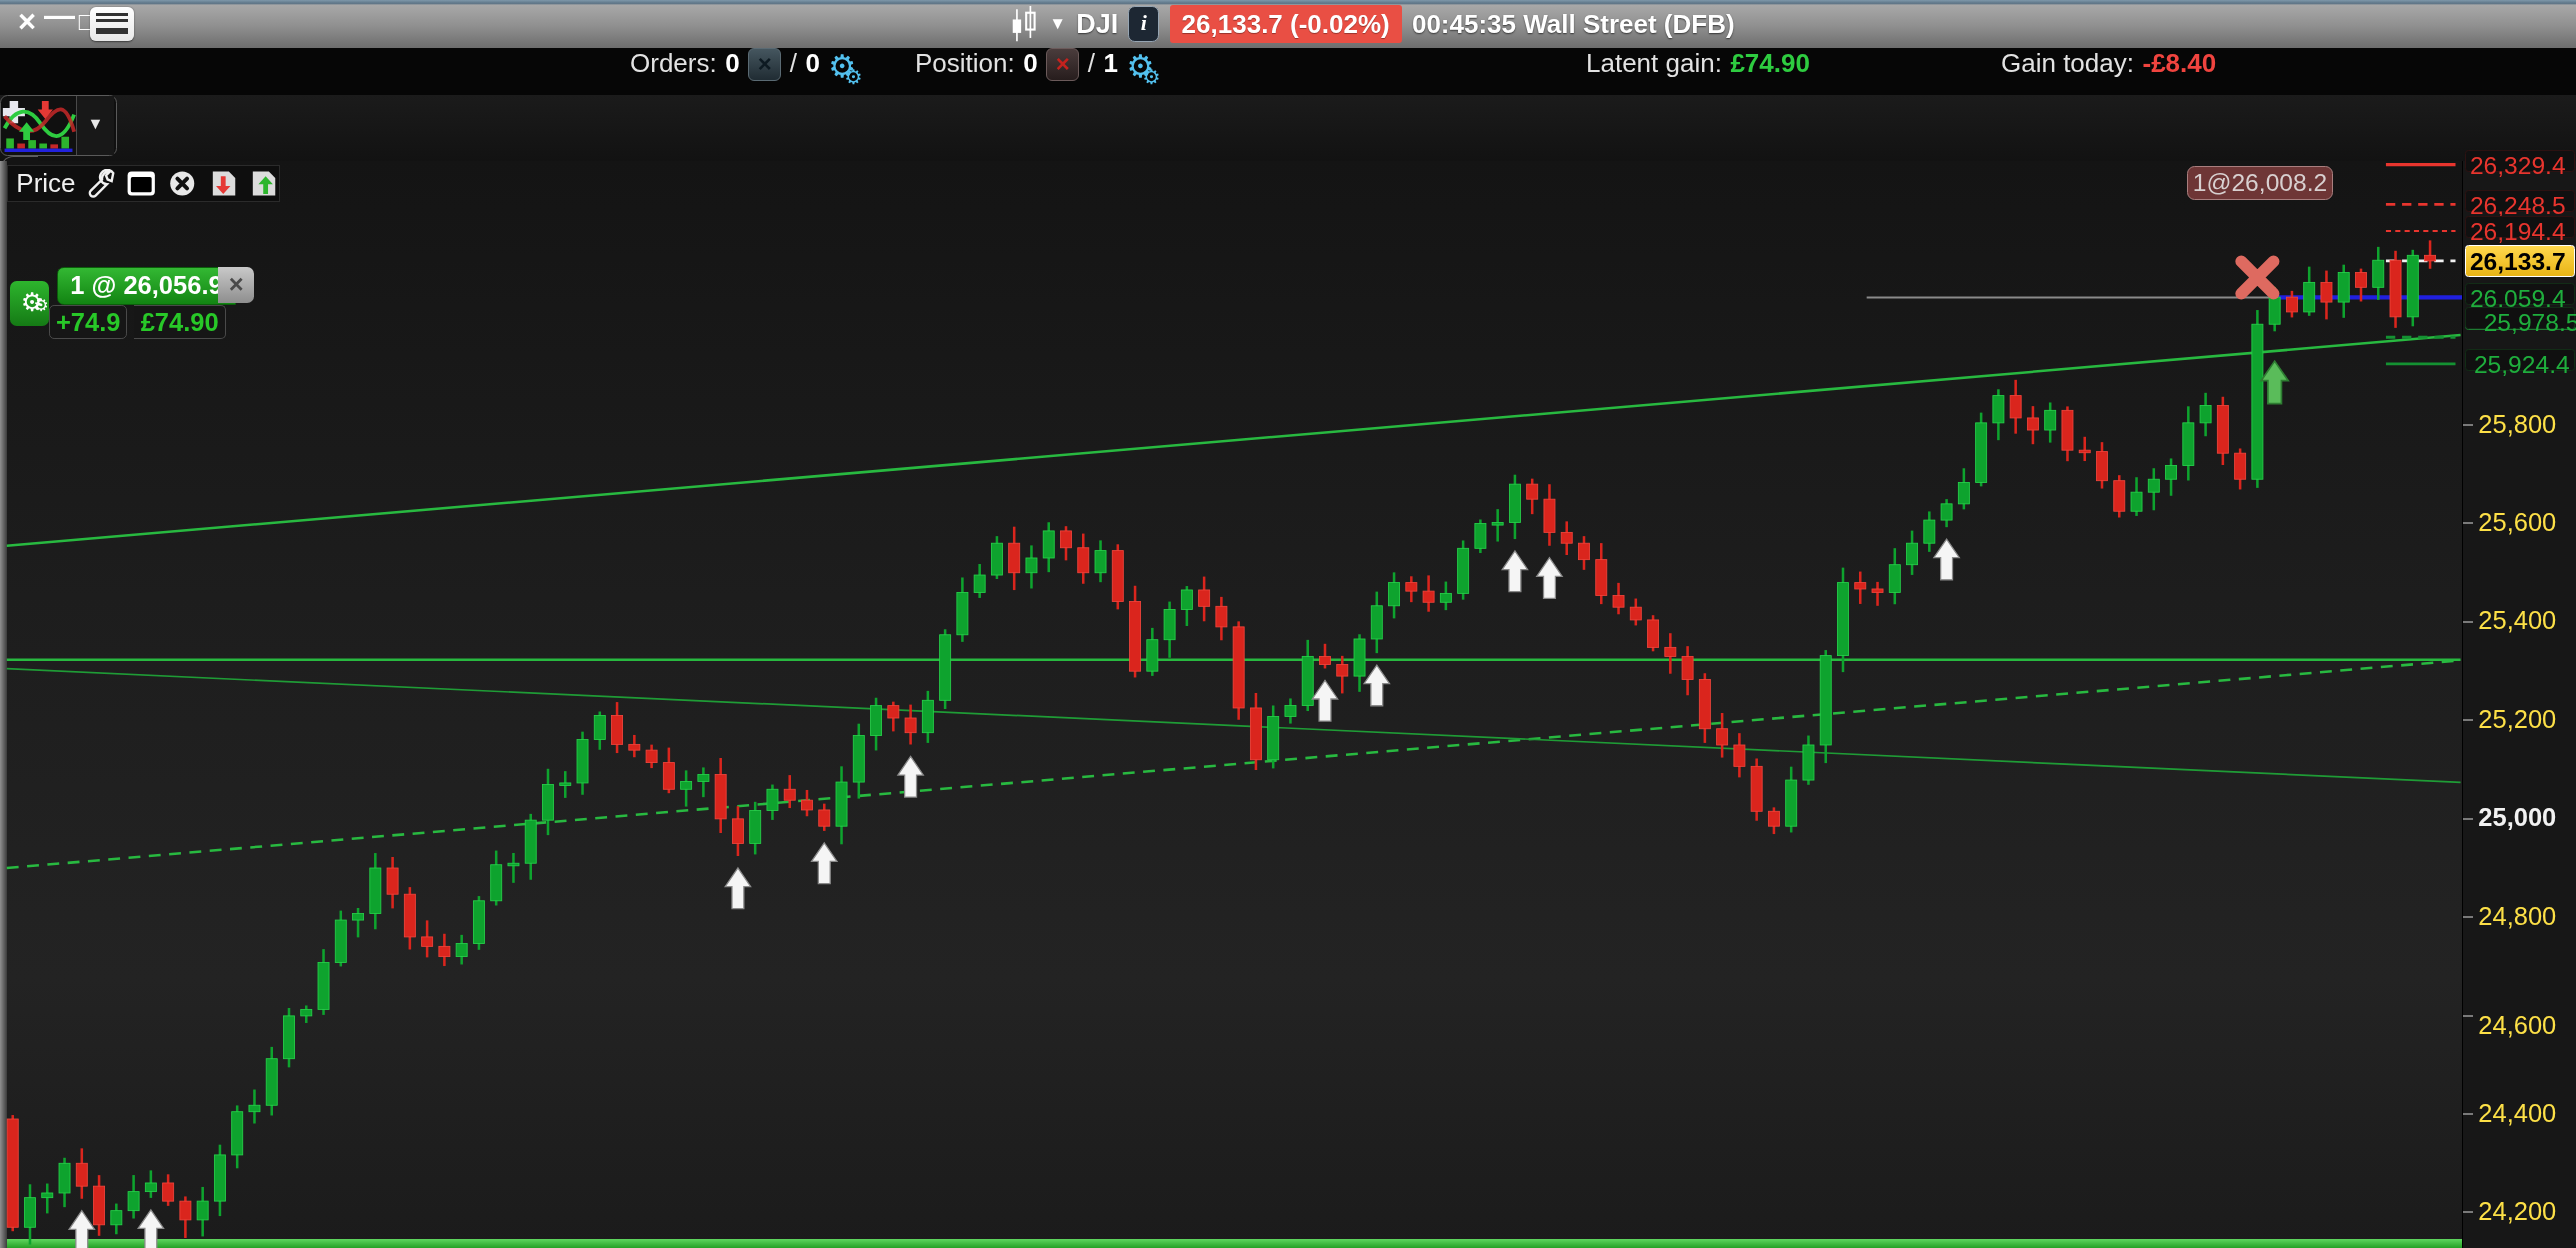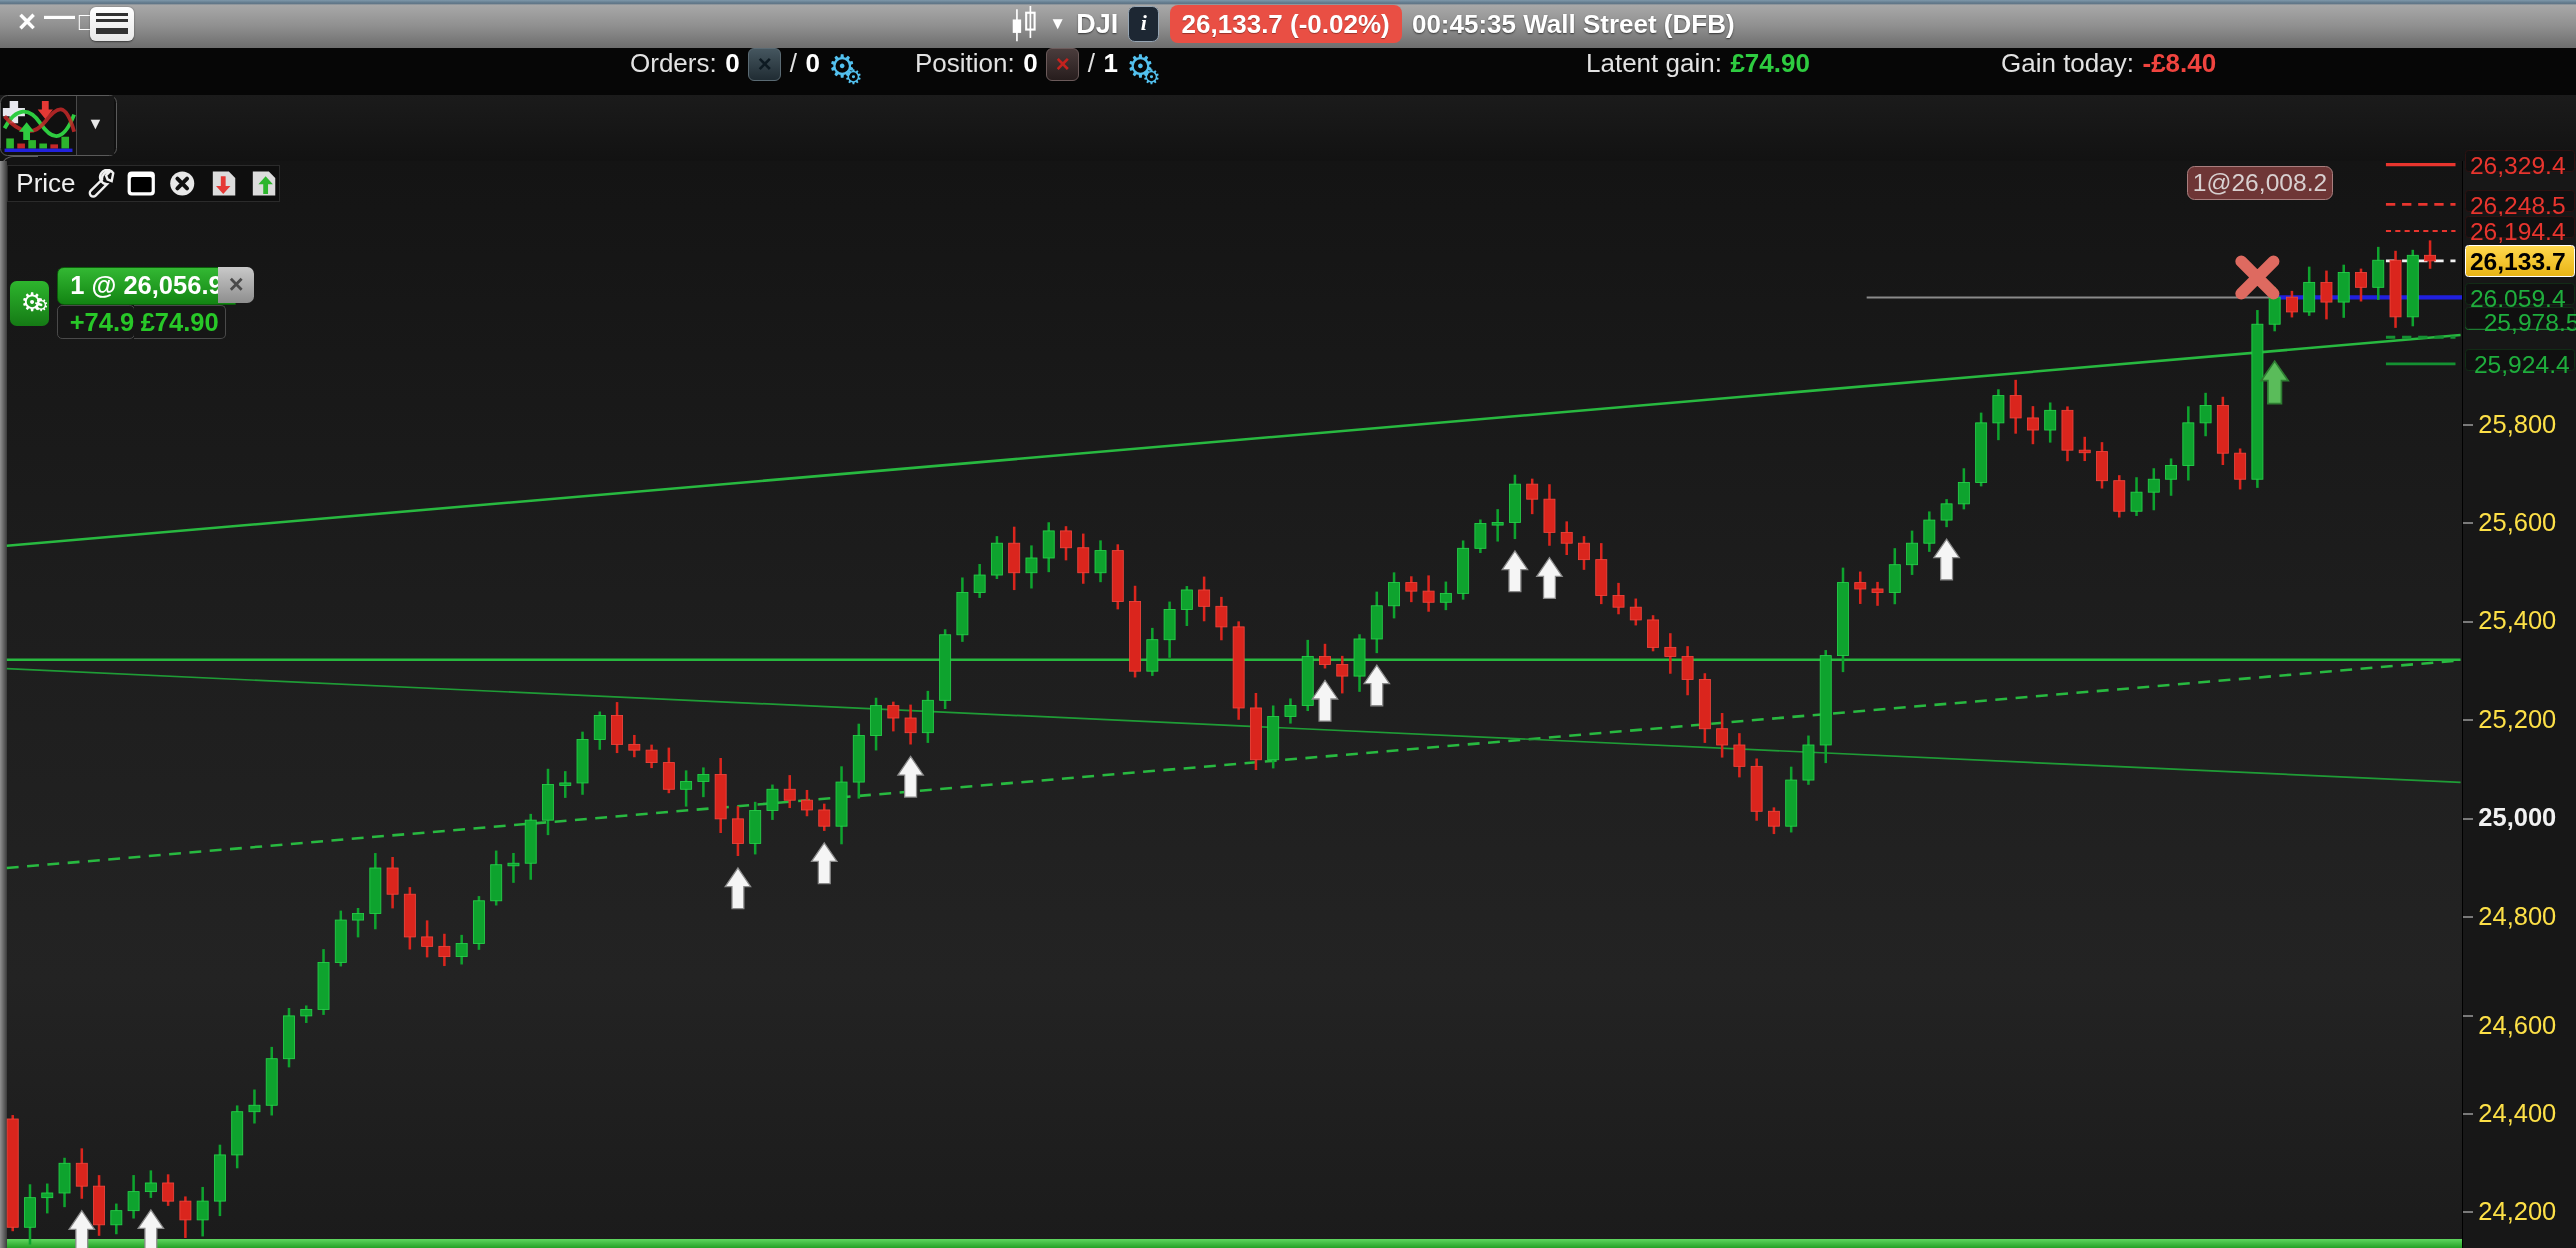--- a/index.html
+++ b/index.html
@@ -11,21 +11,21 @@
     background:linear-gradient(180deg,#7e98aa 0,#5d7486 3.4px,#a8a8a8 5.1px,#8f8f8f 55%,#6d6d6d 100%);
     border-bottom:0.8px solid #4c4c4c;}
   .winctl{position:absolute;top:3.4px;color:#fff;font-weight:bold;font-size:31px;line-height:37px;text-align:center;width:37px;cursor:default;}
   #kb-btn{position:absolute;left:90px;top:6.8px;width:44px;height:34px;background:linear-gradient(#fff,#e8e8e8);
     border-radius:6px;box-shadow:0 0.8px 1.7px rgba(0,0,0,.5);}
   .kbrow{position:absolute;left:6px;width:32px;height:3.4px;background:#333;}
   #title-center{position:absolute;left:1010px;top:0;height:48px;display:flex;align-items:center;gap:10.2px;}
   #dji-name{color:#fff;font-weight:bold;font-size:27px;text-shadow:0 0.8px 1.7px rgba(0,0,0,.6);}
   #info-chip{width:29px;height:34px;background:#1d2733;border:1.7px solid #96a5b3;border-radius:6.8px;
     color:#fff;font:italic bold 22px "Liberation Serif",serif;text-align:center;line-height:32px;}
-  #price-chip{background:#e94f44;border-radius:8px;color:#fff;font-weight:bold;font-size:26px;
+  #price-chip{background:#e94f44;border-radius:3px;color:#fff;font-weight:bold;font-size:26px;
     padding:3.4px 12px;text-shadow:0 0.8px 0.8px rgba(0,0,0,.35);}
   #clock-txt{color:#fff;font-weight:bold;font-size:26px;text-shadow:0 0.8px 1.7px rgba(0,0,0,.6);}
   .dd-caret{color:#fff;font-size:17px;}
   
   #statusbar{left:0;top:48px;width:2576px;height:47px;background:#060606;border-bottom:0.8px solid #262626;}
   .sgroup{position:absolute;top:0;height:47px;display:flex;align-items:flex-start;gap:8.5px;font-size:26px;}
   .slabel{color:#e2e2e2;}
   .snum{color:#fff;font-weight:bold;}
   .xtile{width:31px;height:31px;border-radius:6px;display:inline-block;text-align:center;line-height:29px;font-weight:bold;font-size:24px;}
   .xtile.dim{background:linear-gradient(#45565f,#202c33);color:#0d1a22;border:0.8px solid #5a6a73;}
@@ -77,21 +77,21 @@
   .ph-ic{width:32px;height:29px;}
   #pos-cluster{left:10.2px;top:267px;}
   #gear-tile{position:absolute;left:0;top:14.4px;width:39px;height:45px;background:linear-gradient(#2db52d,#157a15);
     border-radius:6.8px;color:#fff;font-size:25.5px;text-align:center;line-height:42px;letter-spacing:-10.2px;}
   #pos-main{position:absolute;left:47px;top:0;height:36px;background:linear-gradient(#33b833,#128412);
     border:0.8px solid #0b5e0b;border-radius:6.8px 0 0 6.8px;color:#fff;font-weight:bold;font-size:25.5px;line-height:35px;padding:0 12px;white-space:nowrap;}
   #pos-x{position:absolute;left:208px;top:0;width:36px;height:36px;background:linear-gradient(#c9c9c9,#8e8e8e);
     border-radius:0 6.8px 6.8px 0;color:#4a4a4a;font-weight:bold;font-size:25.5px;text-align:center;line-height:35px;}
   .pos-sub{position:absolute;top:38px;height:34px;background:#161616;border:0.8px solid #4a4a4a;
     color:#28c828;font-weight:bold;font-size:25.5px;line-height:32px;text-align:center;border-radius:5.1px;box-sizing:border-box;}
-  #pos-pts{left:47px;width:78px;text-align:right;}
+  #pos-pts{left:39px;width:78px;}
   #pos-cash{left:124px;width:92px;border-left:none;border-radius:0 5.1px 5.1px 0;}
   #trade-tag{left:2187px;top:166px;width:146px;height:34px;background:rgba(118,58,58,.92);
     border:1.7px solid #a97f7f;border-radius:7.6px;color:#d8d0d0;font-size:24.6px;line-height:31px;text-align:center;box-sizing:border-box;z-index:5;}
   #chart-svg{left:0;top:0;}
 </style>
 </head>
 <body>
 
 <div id="titlebar" class="abs">
   <div class="winctl" style="left:8.5px;">×</div>

